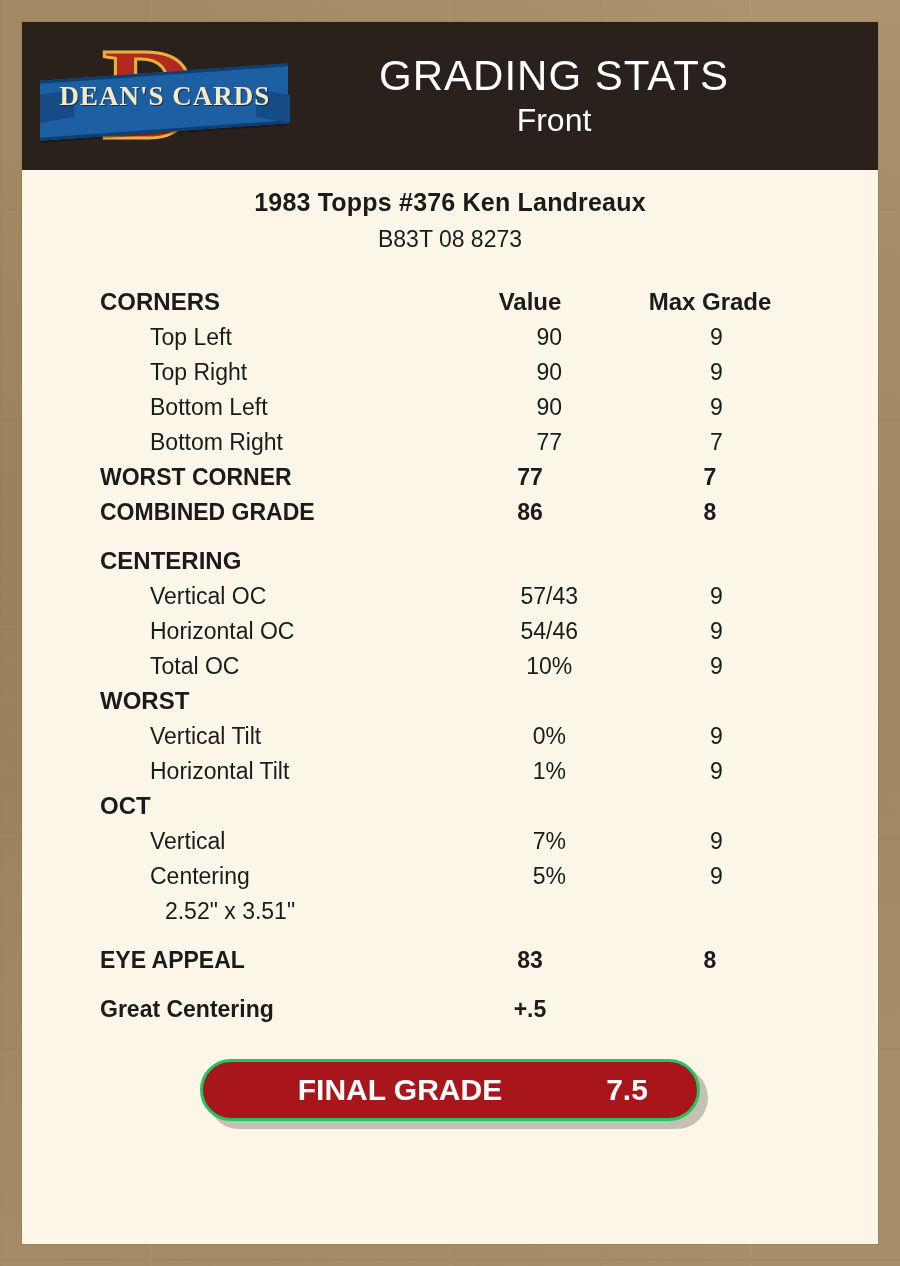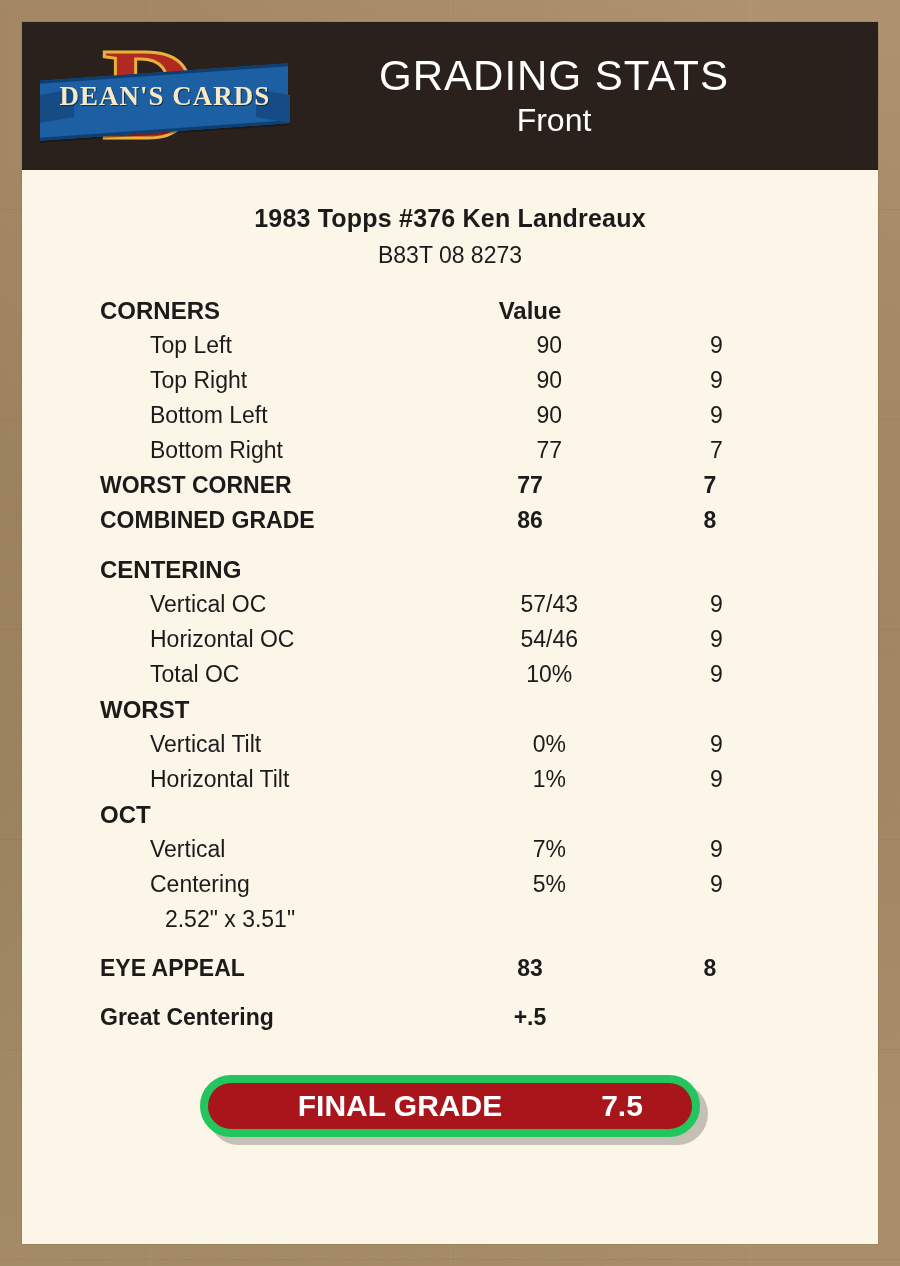--- a/index.html
+++ b/index.html
@@ -122,42 +122,42 @@
     line-height: 1.05;
   }
   .header-subtitle {
     font-size: 32px;
     margin-top: 6px;
     line-height: 1.05;
   }
 
   
   .body {
-    padding: 34px 0 0 0;
+    padding: 18px 0 0 0;
     color: #1b1b1b;
   }
   .card-title {
     text-align: center;
     font-size: 25px;
     font-weight: bold;
     letter-spacing: 0.2px;
   }
   .card-code {
     text-align: center;
     font-size: 23px;
     margin-top: 9px;
   }
 
   .stats {
     margin: 28px auto 0 auto;
     width: 700px;
   }
   .row {
     display: flex;
-    align-items: flex-start;
+    align-items: flex-end;
     height: 35px;
   }
   .row .label {
     width: 340px;
     font-size: 23px;
   }
   .row .value {
     width: 180px;
     text-align: center;
     font-size: 23px;
@@ -196,21 +196,21 @@
     width: 500px;
     height: 62px;
     background: rgba(0,0,0,0.22);
     border-radius: 31px;
   }
   .final-grade {
     position: relative;
     width: 500px;
     height: 62px;
     background: #a8161c;
-    border: 8px solid #22c55e;
+    border: 3px solid #22c55e;
     border-radius: 34px;
     box-sizing: border-box;
     display: flex;
     align-items: center;
     color: #ffffff;
     font-weight: bold;
     font-size: 30px;
   }
   .final-label {
     flex: 1 1 auto;
@@ -246,20 +246,21 @@
   <div class="body">
 
     <div class="card-title">1983 Topps #376 Ken Landreaux</div>
     <div class="card-code">B83T 08 8273</div>
 
     <div class="stats">
 
       <div class="row head">
         <div class="label">CORNERS</div>
         <div class="value">Value</div>
+        <div class="grade">Max Grade</div>
       </div>
 
       <div class="row sub">
         <div class="label">Top Left</div>
         <div class="value">90</div>
         <div class="grade">9</div>
       </div>
       <div class="row sub">
         <div class="label">Top Right</div>
         <div class="value">90</div>

